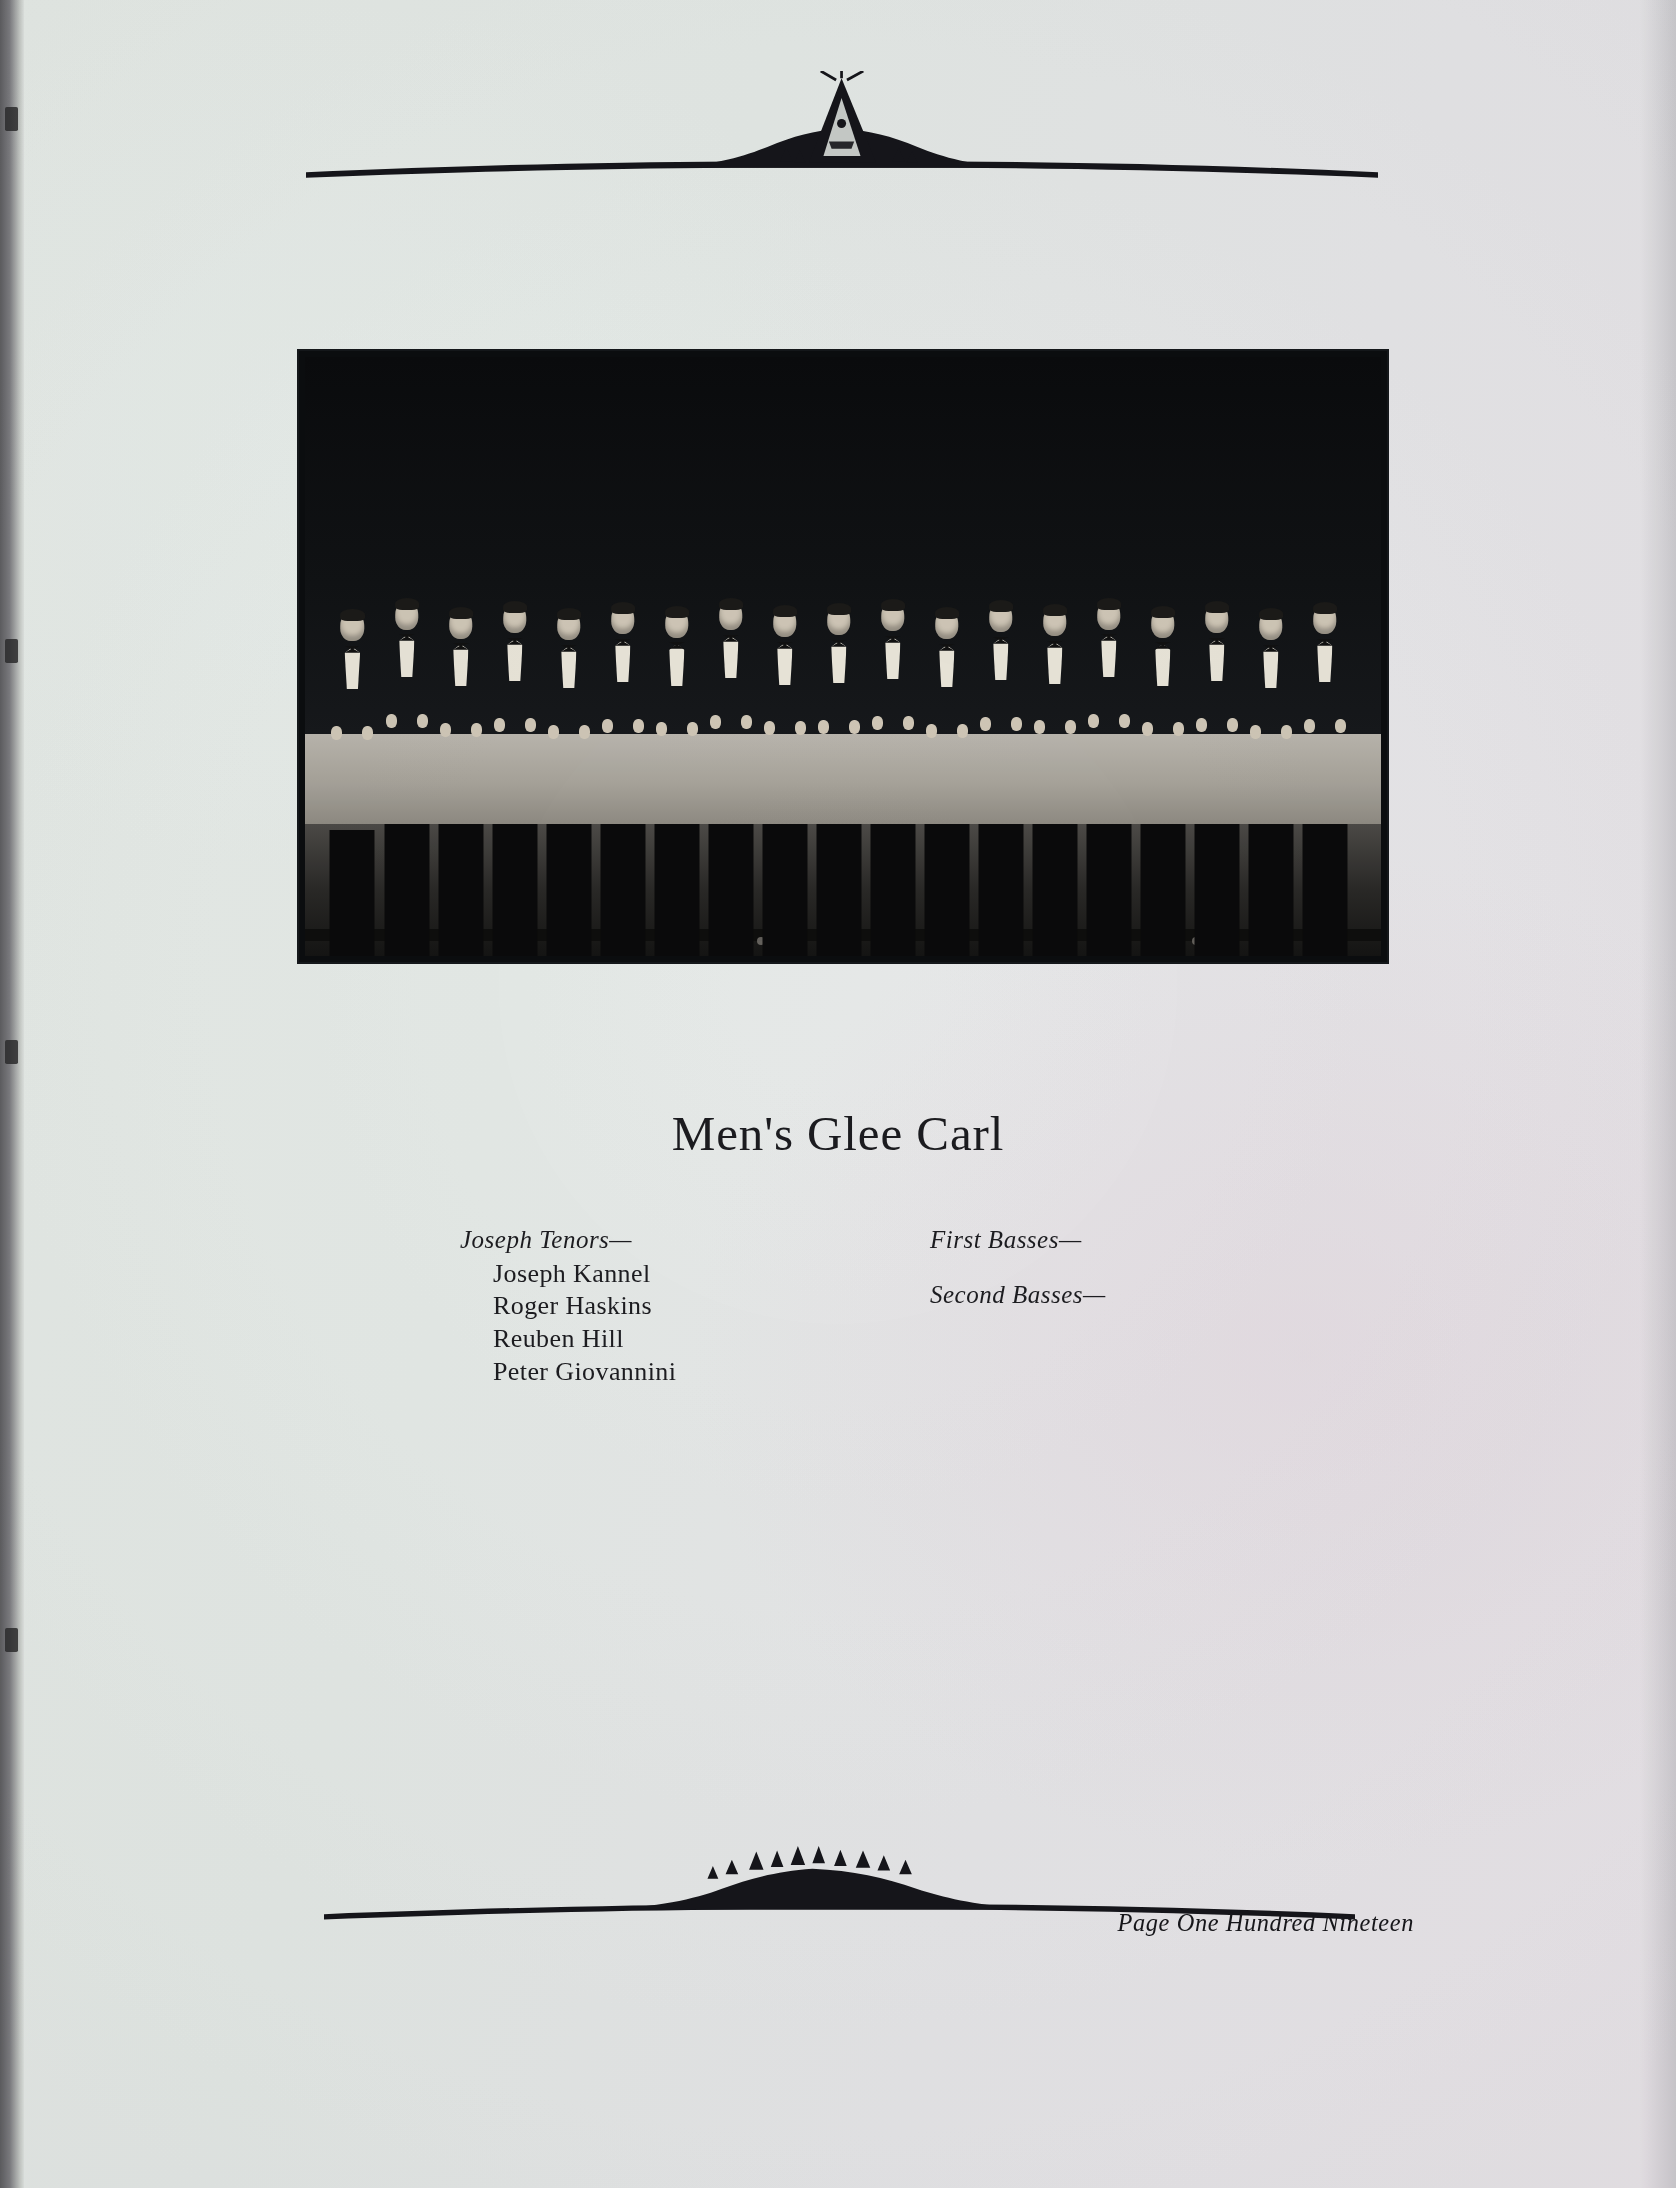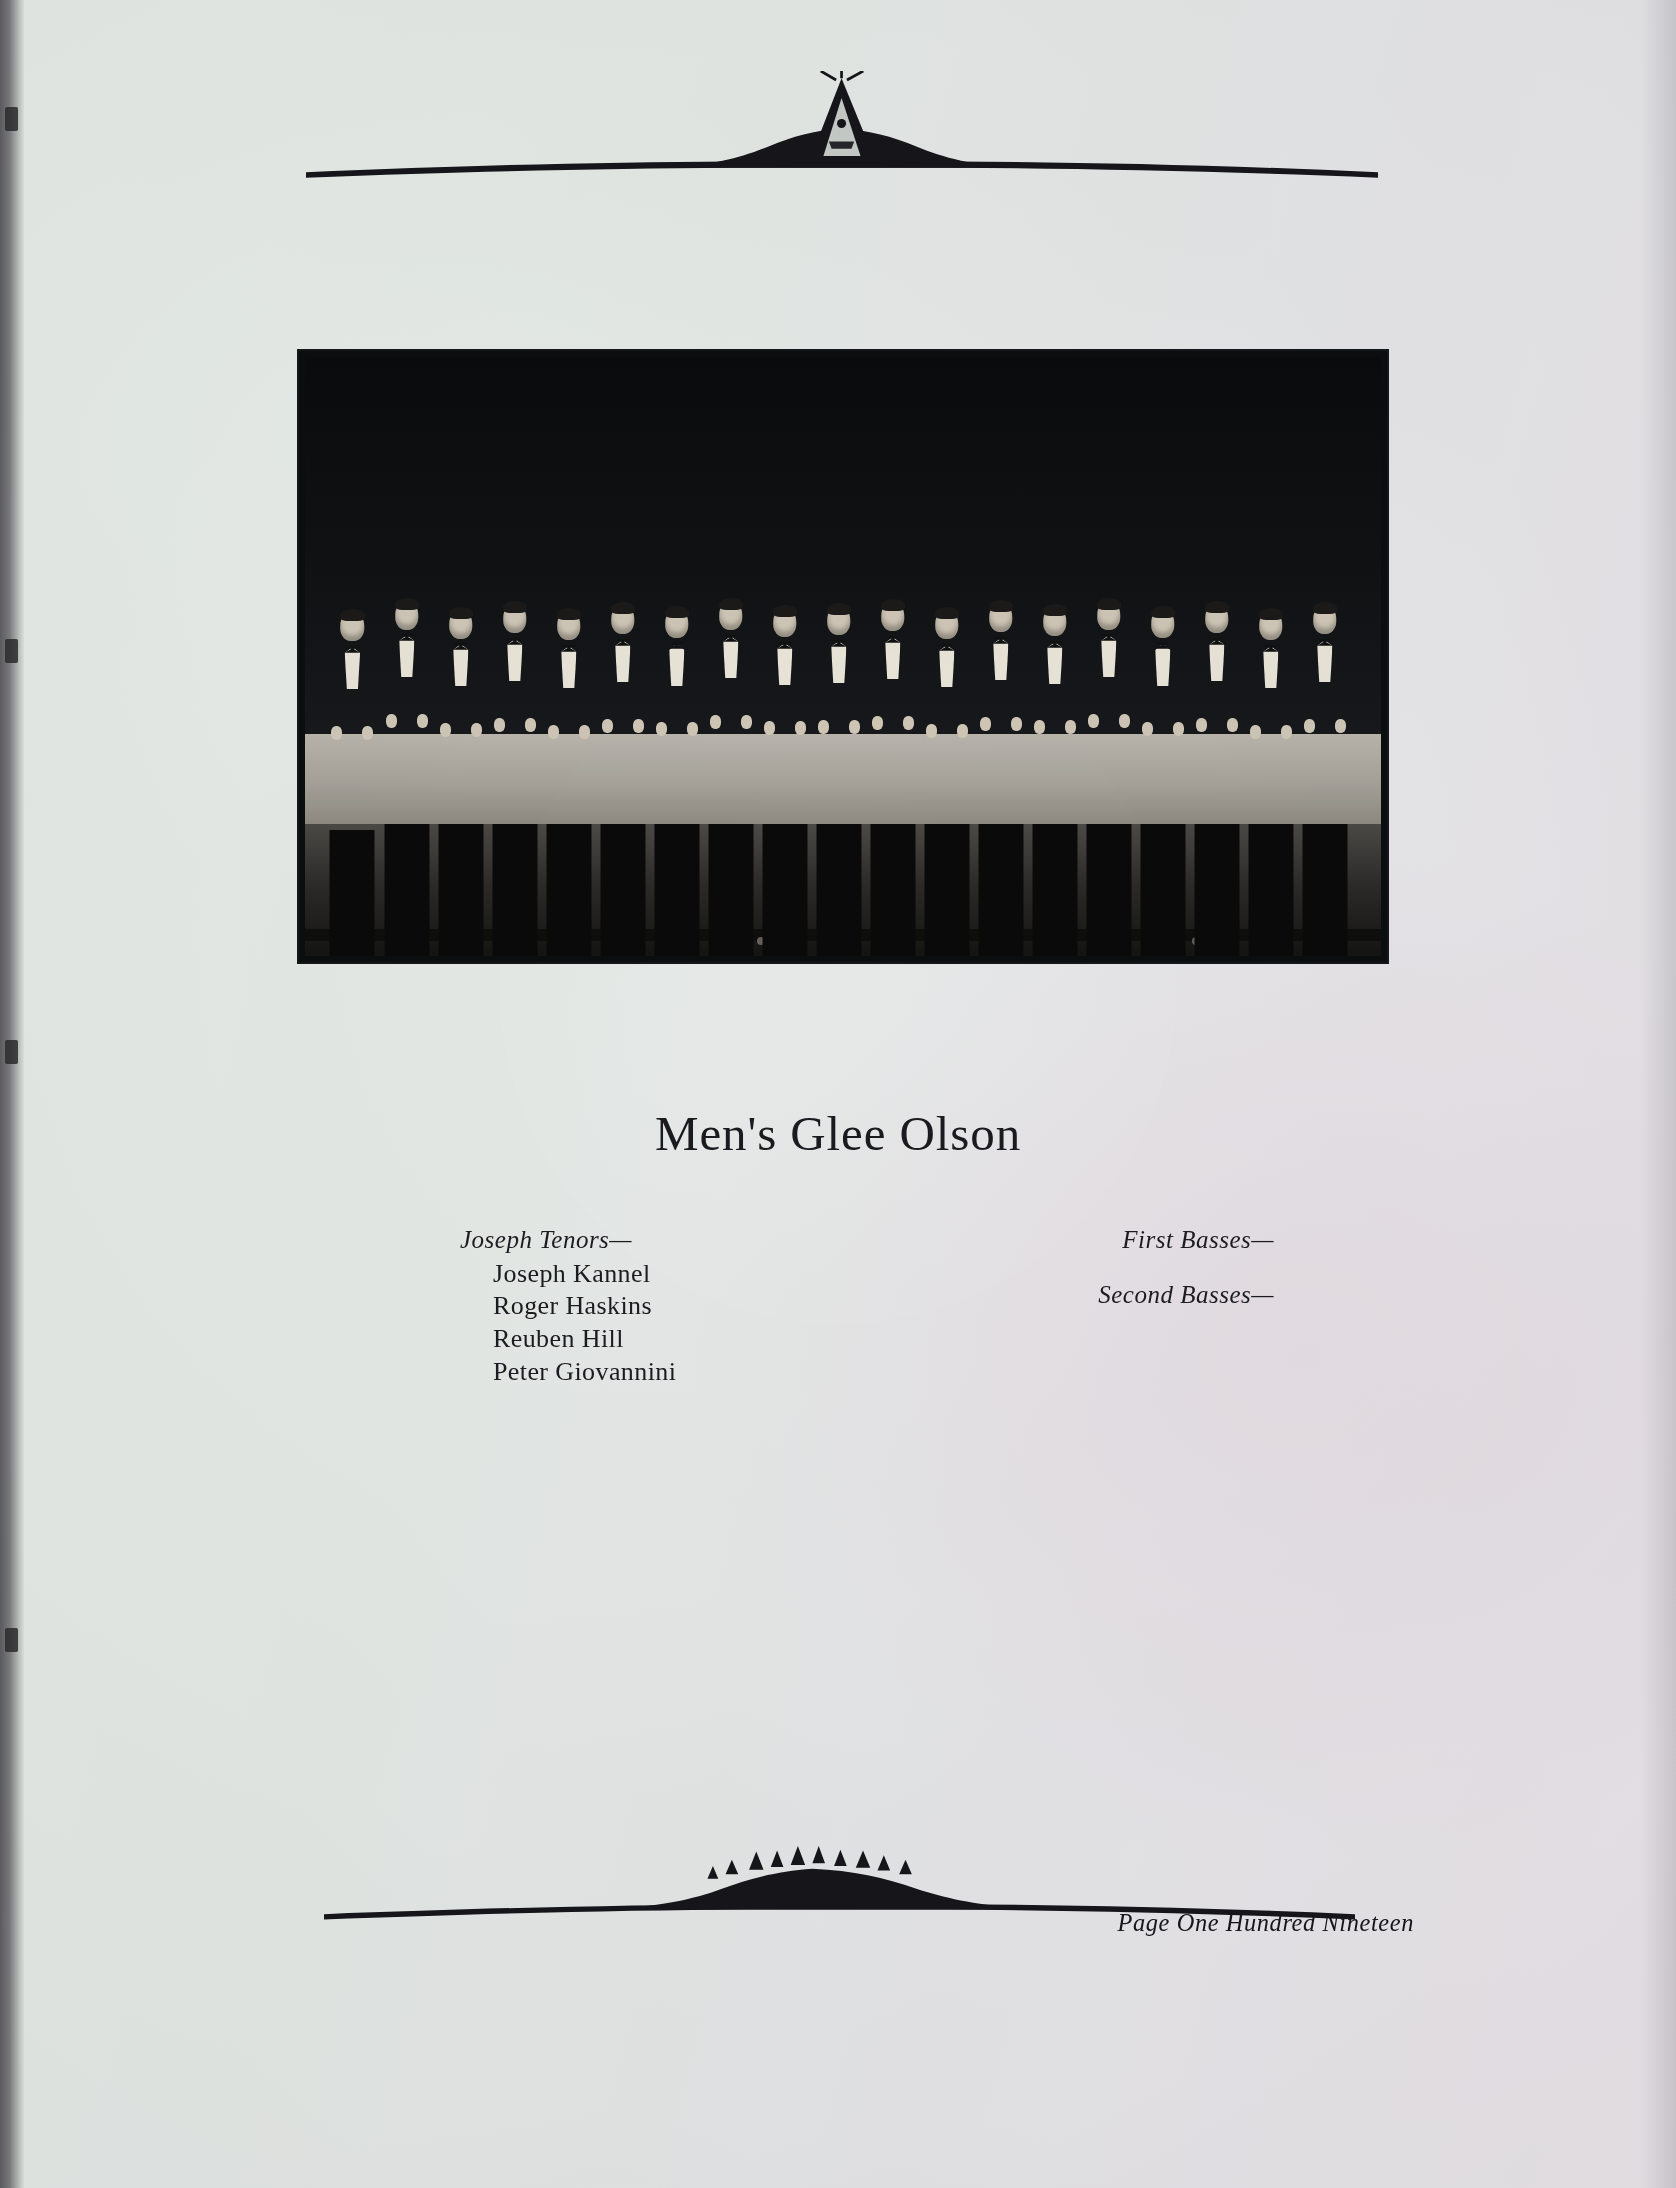--- a/index.html
+++ b/index.html
@@ -202,21 +202,21 @@
   #roster {
     position: absolute;
     top: 1226px;
     left: 460px;
     width: 814px;
     display: flex;
     gap: 0px;
     color: #1c1c20;
   }
   .roster-col { width: 407px; }
-  .roster-col.right { padding-left: 63px; box-sizing: border-box; text-align: right; }
+  .roster-col.right { padding-left: 63px; box-sizing: border-box; }
   .group { margin-bottom: 27px; }
   .group h3 {
     margin: 0 0 3.6px 0;
     font-style: italic;
     font-weight: normal;
     font-size: 25px;
     letter-spacing: 0.5px;
   }
   .group ul {
     margin: 0;
@@ -486,21 +486,21 @@
             <div class="head" style="bottom:190px;">
               <div class="hair"></div>
             </div>
             <div class="hand" style="left:3.6px;bottom:91px;"></div>
             <div class="hand" style="right:3.6px;bottom:91px;"></div>
           </div>
         </div>
     </div>
   </div>
 
-  <div id="title">Men's Glee Olson</div>
+  <div id="title">Men's Glee Carl</div>
 
   <div id="roster">
     <div class="roster-col left">
       <div class="group">
         <h3>Joseph Tenors—</h3>
         <ul>
           <li>Joseph Kannel</li>
           <li>Roger Haskins</li>
           <li>Reuben Hill</li>
           <li>Peter Giovannini</li>

